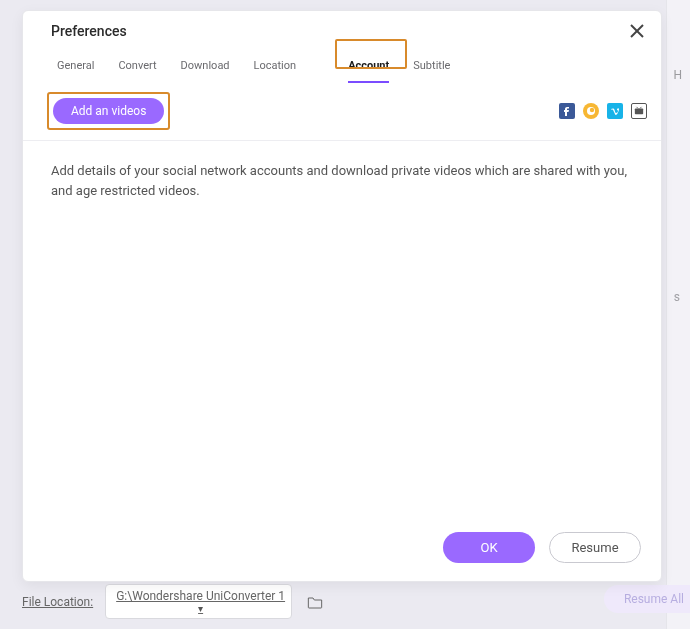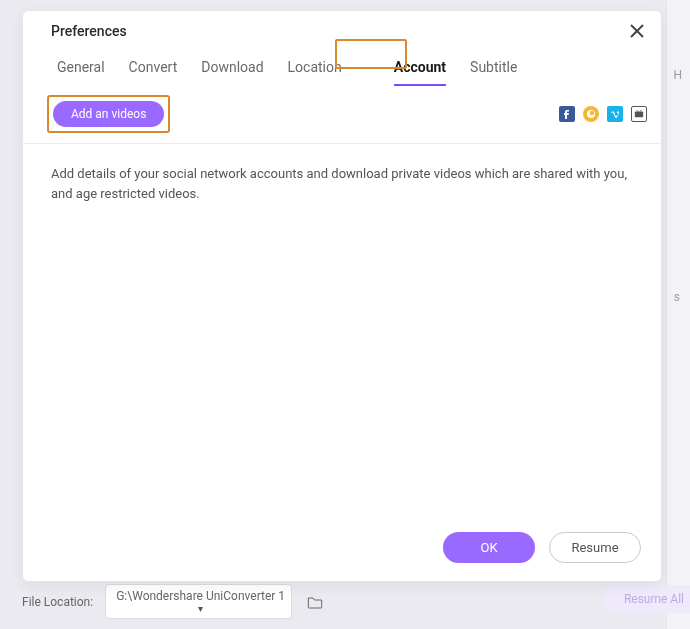--- a/index.html
+++ b/index.html
@@ -63,21 +63,21 @@
       color: #444;
     }
     .close-x svg { width: 14px; height: 14px; stroke: #444; stroke-width: 2; }
 
     .tabs {
       display: flex;
       gap: 24px;
       padding: 14px 34px 0 34px;
     }
     .tab {
-      font-size: 14px;
+      font-size: 11px;
       color: #6a6a6e;
       padding: 0 0 10px 0;
       cursor: pointer;
       position: relative;
     }
     .tab.active {
       color: #1a1a1a;
       font-weight: 700;
       margin-left: 28px;
     }
@@ -179,20 +179,21 @@
     .behind-footer {
       position: absolute;
       left: 22px;
       bottom: 10px;
       right: 24px;
       display: flex;
       align-items: center;
       gap: 12px;
       font-size: 12px;
       color: #666;
+      text-decoration: underline;
     }
     .path-select {
       display: flex;
       align-items: center;
       border: 1px solid #d9d9de;
       border-radius: 4px;
       background: #fff;
       padding: 4px 6px 4px 10px;
       min-width: 180px;
       justify-content: space-between;

